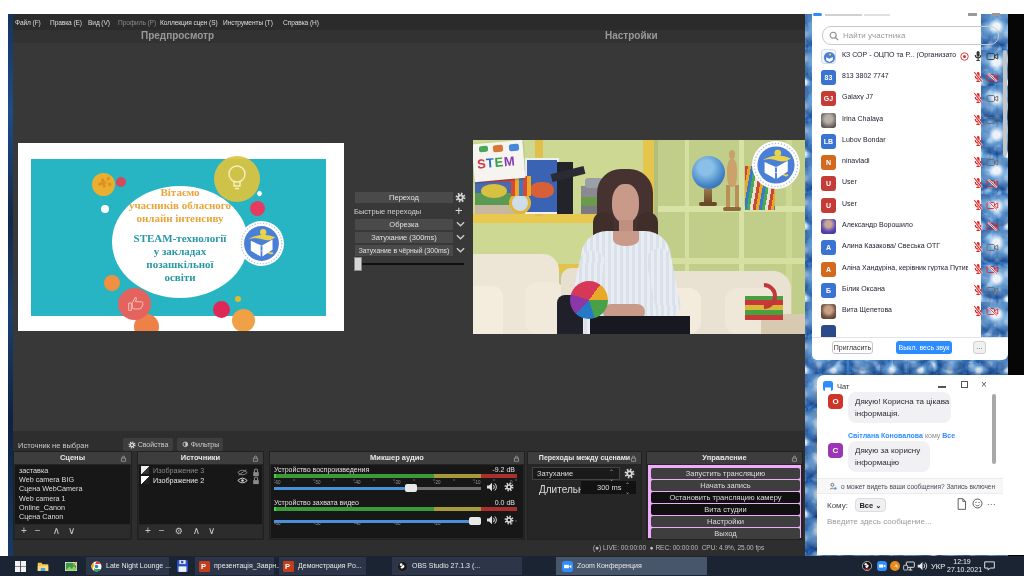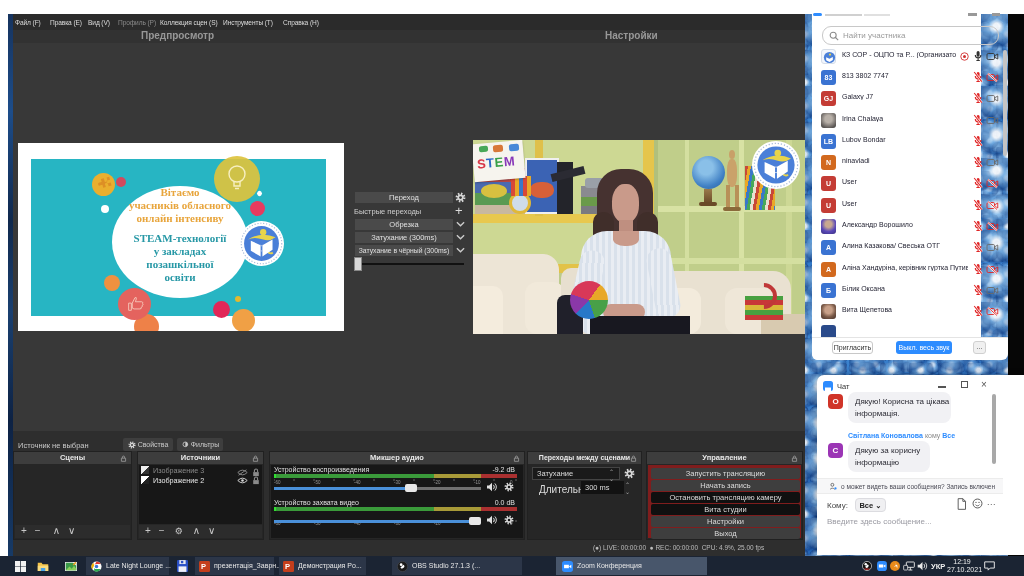--- a/index.html
+++ b/index.html
@@ -228,20 +228,21 @@
         </svg><span style="margin-left:10px">Свойства</span></div>
     <div class="abs" style="left:164px;top:7px;width:46px;height:13px;background:#3e3e3e;border-radius:2px;color:#cacaca;font-size:7px;line-height:13px;text-align:center"><svg style="position:absolute;left:5px;top:3px" width="8" height="8" viewBox="0 0 24 24">
           <circle cx="10" cy="10" r="7" fill="none" stroke="#cacaca" stroke-width="2.5"></circle>
           <path d="M10 3 a7 7 0 010 14z" fill="#cacaca"></path>
         </svg><span style="margin-left:10px">Фильтры</span></div>
 
     <div class="panel" style="left:0px;top:20px;width:119px;height:89px">
       <div class="phead">Сцены <svg style="position:absolute;right:4px;top:3px" width="7" height="7" viewBox="0 0 10 10">
             <path d="M2 4.5 h6 v4.5 h-6z M3.5 4.5 v-1.5 a1.5 1.5 0 013 0 v1.5" fill="none" stroke="#9a9a9a" stroke-width="1.2"></path>
           </svg></div>
+      <div class="plist" style="bottom:15px;color:#dedede;font-size:7.2px;line-height:9.2px;padding:1px 0 0 4px">заставка<br>Web camera BIG<br>Сцена WebCamera<br>Web camera 1<br>Online_Canon<br>Сцена Canon</div>
       <div class="ptool"><span style="margin-left:6px">+</span><span style="margin-left:8px">−</span><span style="margin-left:12px">∧</span><span style="margin-left:8px">∨</span></div>
     </div>
 
     <div class="panel" style="left:124px;top:20px;width:127px;height:89px">
       <div class="phead">Источники <svg style="position:absolute;right:4px;top:3px" width="7" height="7" viewBox="0 0 10 10">
             <path d="M2 4.5 h6 v4.5 h-6z M3.5 4.5 v-1.5 a1.5 1.5 0 013 0 v1.5" fill="none" stroke="#9a9a9a" stroke-width="1.2"></path>
           </svg></div>
       <div class="plist" style="bottom:15px">
         <div class="abs" style="left:2px;top:1px;width:8px;height:8px;background:linear-gradient(135deg,#eee 55%,#333 55%)"></div>
         <div class="abs" style="left:14px;top:1px;font-size:7.2px;color:#8a8a8a">Изображение 3</div>
@@ -377,30 +378,30 @@
         <div class="abs" style="left:3px;top:2px;width:88px;height:13px;background:#1a1a1a;border:1px solid #444;color:#ddd;font-size:7.5px;line-height:12px;padding-left:4px">Затухание</div>
         <div class="abs" style="left:80px;top:3px;font-size:6px;color:#aaa">⌃<br>⌄</div>
         <svg class="abs" style="left:95px;top:3px" width="11" height="11" viewBox="0 0 24 24">
             <g>
               <circle cx="12" cy="12" r="8" fill="none" stroke="#d8d8d8" stroke-width="5.5" stroke-dasharray="3.1 3.18"></circle>
               <circle cx="12" cy="12" r="6.8" fill="#d8d8d8"></circle>
               <circle cx="12" cy="12" r="3" fill="#262626"></circle>
             </g>
           </svg>
         <div class="abs" style="left:10px;top:19px;font-size:10px;color:#ddd">Длительность</div>
-        <div class="abs" style="left:52px;top:16px;width:43px;height:13px;background:#121212;color:#ddd;font-size:7.5px;line-height:13px;padding-left:4px">300 ms</div>
+        <div class="abs" style="left:52px;top:16px;width:55px;height:13px;background:#121212;color:#ddd;font-size:7.5px;line-height:13px;padding-left:16px">300 ms</div>
         <div class="abs" style="left:96px;top:16px;font-size:6px;color:#aaa">⌃<br>⌄</div>
       </div>
     </div>
 
     <div class="panel" style="left:633px;top:20px;width:157px;height:89px">
       <div class="phead">Управление <svg style="position:absolute;right:4px;top:3px" width="7" height="7" viewBox="0 0 10 10">
             <path d="M2 4.5 h6 v4.5 h-6z M3.5 4.5 v-1.5 a1.5 1.5 0 013 0 v1.5" fill="none" stroke="#9a9a9a" stroke-width="1.2"></path>
           </svg></div>
-      <div class="plist" style="bottom:1px;background:#7f1d1d">
+      <div class="plist" style="bottom:1px;background:#f0abfc">
         <div class="cbtn" style="top:3px;background:#3e3e3e">Запустить трансляцию</div>
         <div class="cbtn" style="top:15px;background:#3e3e3e">Начать запись</div>
         <div class="cbtn" style="top:27px;background:#101010">Остановить трансляцию камеру</div>
         <div class="cbtn" style="top:39px;background:#101010">Вита студии</div>
         <div class="cbtn" style="top:51px;background:#3e3e3e">Настройки</div>
         <div class="cbtn" style="top:63px;background:#3e3e3e">Выход</div>
       </div>
     </div>
 
     <div class="abs" style="left:580px;top:113px;font-size:6.5px;color:#bcbcbc">(●) LIVE: 00:00:00 &nbsp;● REC: 00:00:00 &nbsp;CPU: 4.9%, 25.00 fps</div>
@@ -772,18 +773,18 @@
     </svg>
   <svg class="abs" style="left:903px;top:5px" width="12" height="10" viewBox="0 0 18 14">
       <rect x="5" y="1" width="12" height="8" rx="1" fill="none" stroke="#e8e8e8" stroke-width="1.4"></rect>
       <path d="M8 13 h6 M11 9 v4" stroke="#e8e8e8" stroke-width="1.4"></path>
       <rect x="1" y="6" width="6" height="7" rx="1" fill="#1b2433" stroke="#e8e8e8" stroke-width="1.2"></rect>
     </svg>
   <svg class="abs" style="left:917px;top:5px" width="11" height="10" viewBox="0 0 16 14">
       <path d="M1 5 h3 l4-4 v12 l-4-4 h-3z" fill="#e8e8e8"></path>
       <path d="M10 4 a4.5 4.5 0 010 6 M12 2 a7 7 0 010 10" fill="none" stroke="#e8e8e8" stroke-width="1.3"></path>
     </svg>
-  <div class="abs" style="left:931px;top:6px;font-size:7.5px;color:#f0f0f0;font-weight:bold">УКР</div>
+  <div class="abs" style="left:931px;top:6px;font-size:7.5px;color:#f0f0f0;font-weight:normal">УКР</div>
   <div class="abs" style="left:947px;top:2px;width:30px;text-align:center;font-size:7px;color:#f0f0f0;line-height:8px">12:19<br>27.10.2021</div>
   <svg class="abs" style="left:984px;top:5px" width="11" height="10" viewBox="0 0 16 14">
       <path d="M1 1 h14 v9 h-6 l-3 3 v-3 h-5z" fill="none" stroke="#e8e8e8" stroke-width="1.4"></path>
     </svg>
 </div>
 
 </body></html>

